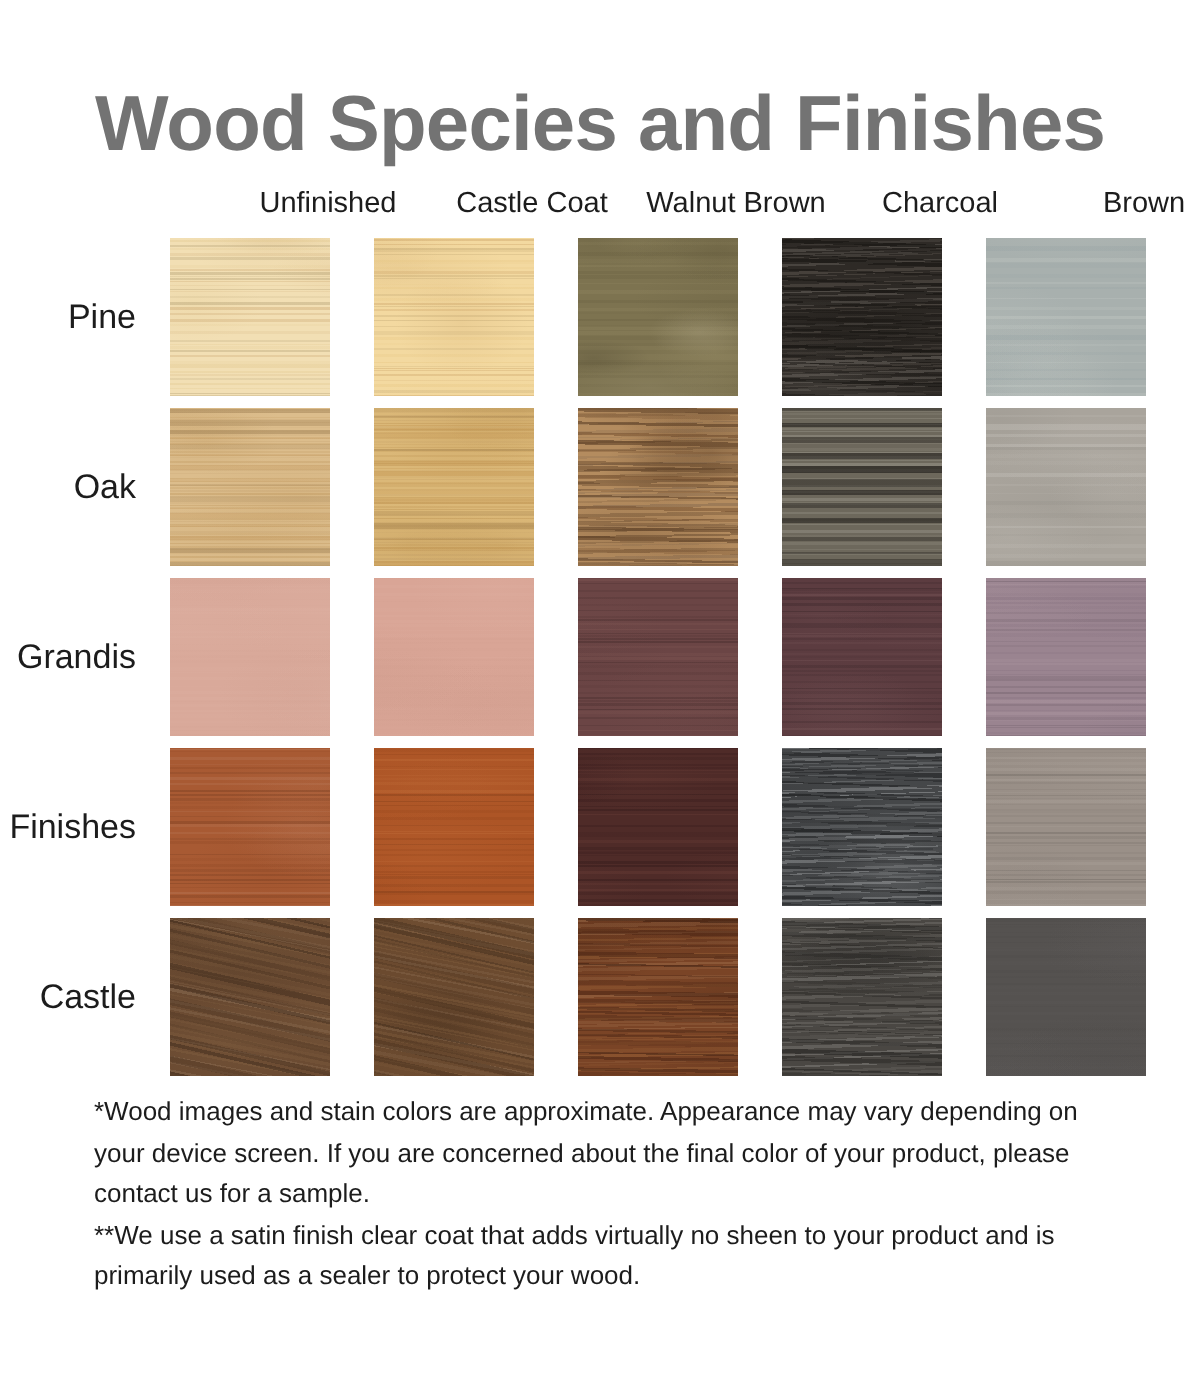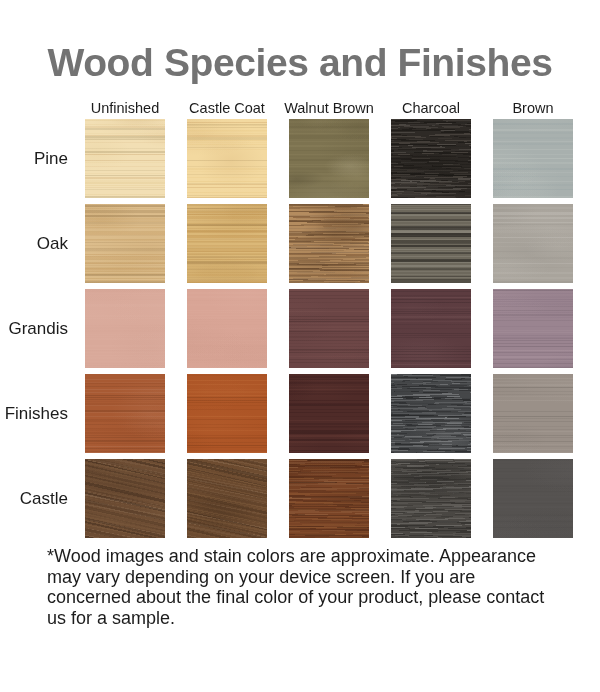--- a/index.html
+++ b/index.html
@@ -41,21 +41,22 @@
   .grid {
     position: absolute;
     left: 0;
     top: 94px;
     width: 600px;
   }
 
   .header-row {
     display: flex;
     height: 22px;
-    align-items: flex-end;
+    align-items: flex-start;
+    padding-left: 39px;
   }
   .row {
     display: flex;
     height: 85px;
     align-items: center;
   }
 
   .corner-cell,
   .row-label {
     width: 74px;
@@ -100,21 +101,21 @@
     position: absolute;
     inset: 0;
   }
 
   
   .notes {
     position: absolute;
     left: 47px;
     top: 546px;
     width: 508px;
-    font-size: 18px;
+    font-size: 13px;
     line-height: 20.5px;
     color: #1c1c1c;
   }
   .notes p {
     margin: 0;
   }
 </style>
 </head>
 <body>
 
@@ -275,15 +276,16 @@
           <div class="swatch" style="background-color: rgb(85, 82, 80);">
             <div class="grain" style="background-image: radial-gradient(91.8% 35.3% at 97.7% 20.3%, rgba(99, 96, 96, 0.13) 0%, rgba(0, 0, 0, 0) 72%), radial-gradient(84.2% 46% at 4.6% 100.1%, rgba(99, 96, 96, 0.13) 0%, rgba(0, 0, 0, 0) 72%), radial-gradient(101.5% 46.2% at 68.3% 99.1%, rgba(99, 96, 96, 0.14) 0%, rgba(0, 0, 0, 0) 72%), radial-gradient(96.8% 48.4% at 108.4% 10.5%, rgba(99, 96, 96, 0.2) 0%, rgba(0, 0, 0, 0) 72%), radial-gradient(83.3% 47.6% at 71.6% 92.8%, rgba(61, 59, 58, 0.1) 0%, rgba(0, 0, 0, 0) 72%), linear-gradient(0deg, rgba(0, 0, 0, 0) 0%, rgba(99, 96, 96, 0.06) 0%, rgba(99, 96, 96, 0.06) 1.56%, rgba(0, 0, 0, 0) 1.56%, rgba(0, 0, 0, 0) 4.68%, rgba(99, 96, 96, 0.1) 4.68%, rgba(99, 96, 96, 0.1) 6.03%, rgba(0, 0, 0, 0) 6.03%, rgba(0, 0, 0, 0) 6.95%, rgba(99, 96, 96, 0.05) 6.95%, rgba(99, 96, 96, 0.05) 8.92%, rgba(0, 0, 0, 0) 8.92%, rgba(0, 0, 0, 0) 12.27%, rgba(61, 59, 58, 0.11) 12.27%, rgba(61, 59, 58, 0.11) 13.32%, rgba(0, 0, 0, 0) 13.32%, rgba(0, 0, 0, 0) 16.33%, rgba(99, 96, 96, 0.08) 16.33%, rgba(99, 96, 96, 0.08) 17.69%, rgba(0, 0, 0, 0) 17.69%, rgba(0, 0, 0, 0) 19.95%, rgba(61, 59, 58, 0.11) 19.95%, rgba(61, 59, 58, 0.11) 20.96%, rgba(0, 0, 0, 0) 20.96%, rgba(0, 0, 0, 0) 22.95%, rgba(99, 96, 96, 0.09) 22.95%, rgba(99, 96, 96, 0.09) 24.8%, rgba(0, 0, 0, 0) 24.8%, rgba(0, 0, 0, 0) 25.73%, rgba(99, 96, 96, 0.05) 25.73%, rgba(99, 96, 96, 0.05) 26.98%, rgba(0, 0, 0, 0) 26.98%, rgba(0, 0, 0, 0) 28.2%, rgba(61, 59, 58, 0.07) 28.2%, rgba(61, 59, 58, 0.07) 30.28%, rgba(0, 0, 0, 0) 30.28%, rgba(0, 0, 0, 0) 33.69%, rgba(99, 96, 96, 0.06) 33.69%, rgba(99, 96, 96, 0.06) 35.65%, rgba(0, 0, 0, 0) 35.65%, rgba(0, 0, 0, 0) 38.41%, rgba(99, 96, 96, 0.12) 38.41%, rgba(99, 96, 96, 0.12) 40.45%, rgba(0, 0, 0, 0) 40.45%, rgba(0, 0, 0, 0) 43.45%, rgba(61, 59, 58, 0.08) 43.45%, rgba(61, 59, 58, 0.08) 44.11%, rgba(0, 0, 0, 0) 44.11%, rgba(0, 0, 0, 0) 45.81%, rgba(99, 96, 96, 0.11) 45.81%, rgba(99, 96, 96, 0.11) 47.21%, rgba(0, 0, 0, 0) 47.21%, rgba(0, 0, 0, 0) 51.08%, rgba(99, 96, 96, 0.09) 51.08%, rgba(99, 96, 96, 0.09) 53.04%, rgba(0, 0, 0, 0) 53.04%, rgba(0, 0, 0, 0) 54.81%, rgba(99, 96, 96, 0.06) 54.81%, rgba(99, 96, 96, 0.06) 56.97%, rgba(0, 0, 0, 0) 56.97%, rgba(0, 0, 0, 0) 57.78%, rgba(61, 59, 58, 0.09) 57.78%, rgba(61, 59, 58, 0.09) 59.04%, rgba(0, 0, 0, 0) 59.04%, rgba(0, 0, 0, 0) 62.05%, rgba(61, 59, 58, 0.07) 62.05%, rgba(61, 59, 58, 0.07) 63.6%, rgba(0, 0, 0, 0) 63.6%, rgba(0, 0, 0, 0) 64.89%, rgba(61, 59, 58, 0.09) 64.89%, rgba(61, 59, 58, 0.09) 66.8%, rgba(0, 0, 0, 0) 66.8%, rgba(0, 0, 0, 0) 70.56%, rgba(99, 96, 96, 0.08) 70.56%, rgba(99, 96, 96, 0.08) 72.74%, rgba(0, 0, 0, 0) 72.74%, rgba(0, 0, 0, 0) 74.76%, rgba(61, 59, 58, 0.09) 74.76%, rgba(61, 59, 58, 0.09) 76.31%, rgba(0, 0, 0, 0) 76.31%, rgba(0, 0, 0, 0) 79.22%, rgba(99, 96, 96, 0.09) 79.22%, rgba(99, 96, 96, 0.09) 80.26%, rgba(0, 0, 0, 0) 80.26%, rgba(0, 0, 0, 0) 81.26%, rgba(99, 96, 96, 0.06) 81.26%, rgba(99, 96, 96, 0.06) 81.92%, rgba(0, 0, 0, 0) 81.92%, rgba(0, 0, 0, 0) 84.17%, rgba(61, 59, 58, 0.09) 84.17%, rgba(61, 59, 58, 0.09) 84.83%, rgba(0, 0, 0, 0) 84.83%, rgba(0, 0, 0, 0) 87.47%, rgba(61, 59, 58, 0.09) 87.47%, rgba(61, 59, 58, 0.09) 88.56%, rgba(0, 0, 0, 0) 88.56%, rgba(0, 0, 0, 0) 90.72%, rgba(61, 59, 58, 0.05) 90.72%, rgba(61, 59, 58, 0.05) 91.45%, rgba(0, 0, 0, 0) 91.45%, rgba(0, 0, 0, 0) 93.54%, rgba(61, 59, 58, 0.05) 93.54%, rgba(61, 59, 58, 0.05) 94.74%, rgba(0, 0, 0, 0) 94.74%, rgba(0, 0, 0, 0) 95.62%, rgba(61, 59, 58, 0.1) 95.62%, rgba(61, 59, 58, 0.1) 96.32%, rgba(0, 0, 0, 0) 96.32%, rgba(0, 0, 0, 0) 97.72%, rgba(61, 59, 58, 0.12) 97.72%, rgba(61, 59, 58, 0.12) 99.51%, rgba(0, 0, 0, 0) 99.51%);"></div>
           </div>
         </div>
     </div>
 
   </div>
 
   <div class="notes">
     <p>*Wood images and stain colors are approximate. Appearance may vary depending on your device screen. If you are concerned about the final color of your product, please contact us for a sample.</p>
+    <p>**We use a satin finish clear coat that adds virtually no sheen to your product and is primarily used as a sealer to protect your wood.</p>
   </div>
 
 </div>
 
 </body></html>

